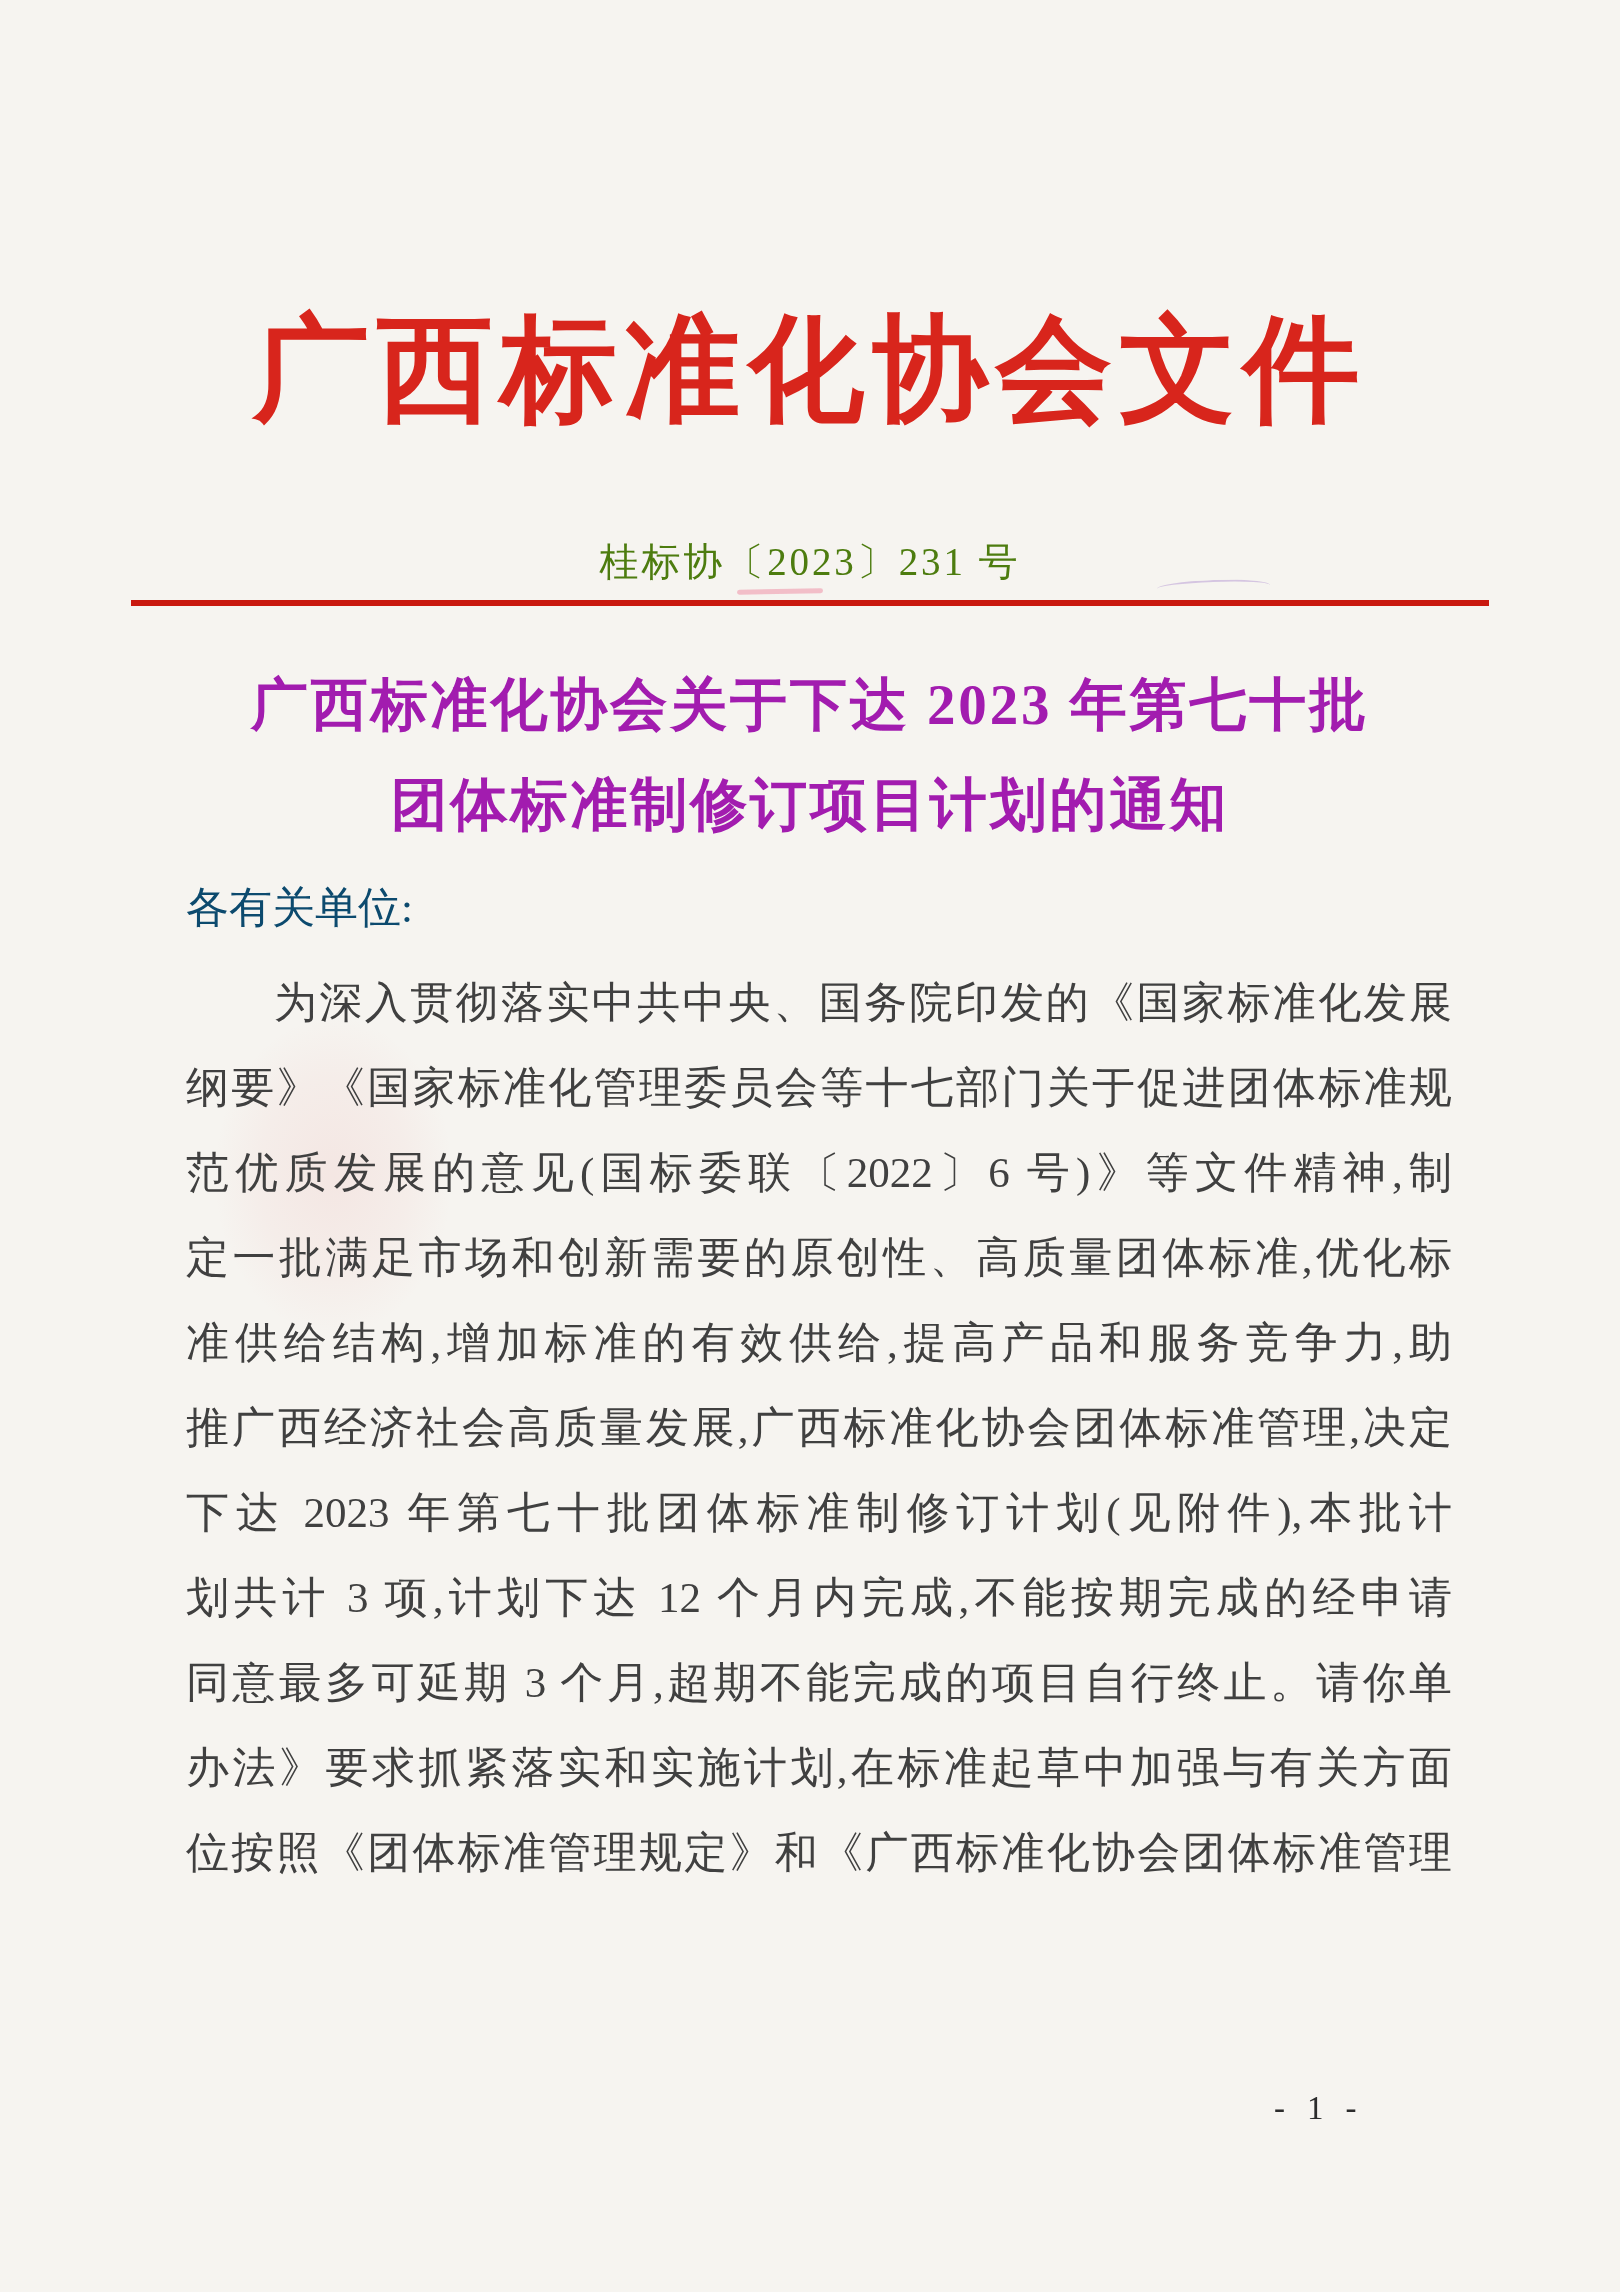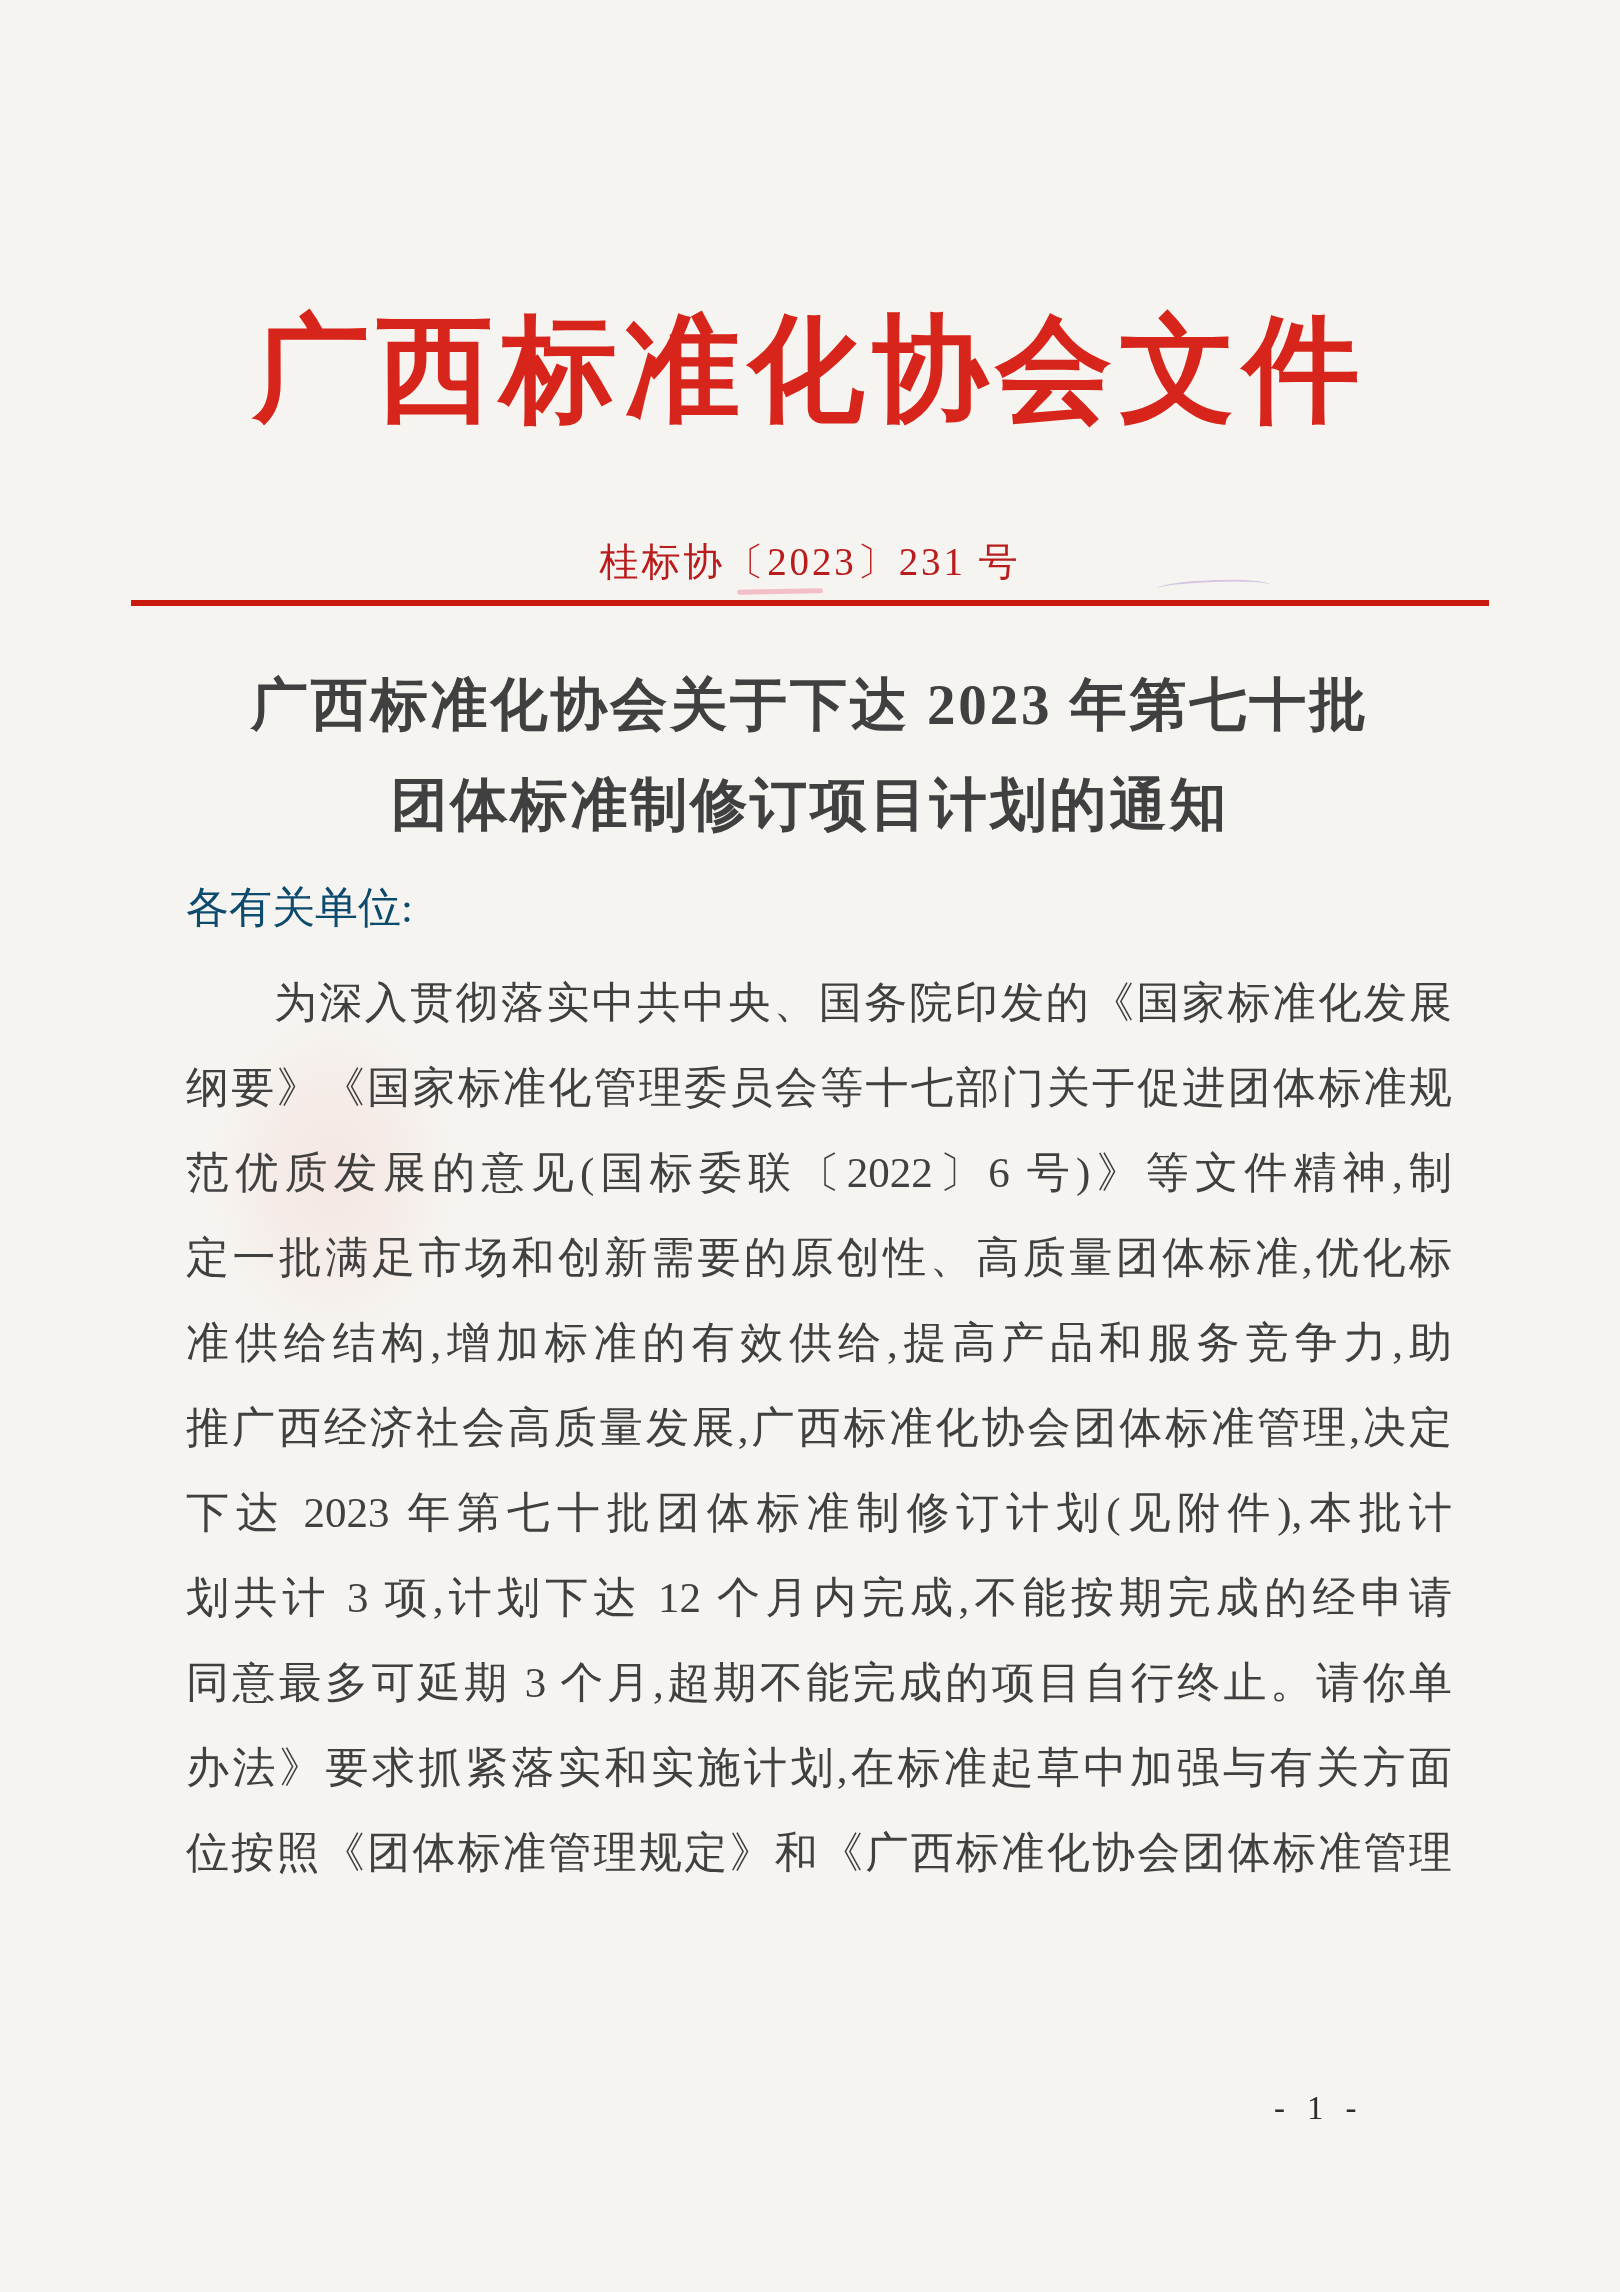--- a/index.html
+++ b/index.html
@@ -36,42 +36,42 @@
   .doc-number {
     position: absolute;
     top: 534px;
     left: 0;
     width: 100%;
     height: 55px;
     line-height: 55px;
     text-align: center;
     font-size: 39px;
     letter-spacing: 2.9px;
-    color: #b91c1c;
+    color: #4d7c0f;
     white-space: nowrap;
   }
   
   .red-rule {
     position: absolute;
     top: 600px;
     left: 131px;
     width: 1358px;
     height: 5.9px;
     background: var(--rule, #c9190f);
   }
   
   .notice-title {
     position: absolute;
     top: 655px;
     left: 0;
     width: 100%;
     text-align: center;
     font-size: 57px;
     font-weight: bold;
-    color: #404040;
+    color: #a21caf;
     letter-spacing: 2.9px;
   }
   .notice-title > div {
     height: 100px;
     line-height: 100px;
     white-space: nowrap;
   }
   
   .salutation {
     position: absolute;

